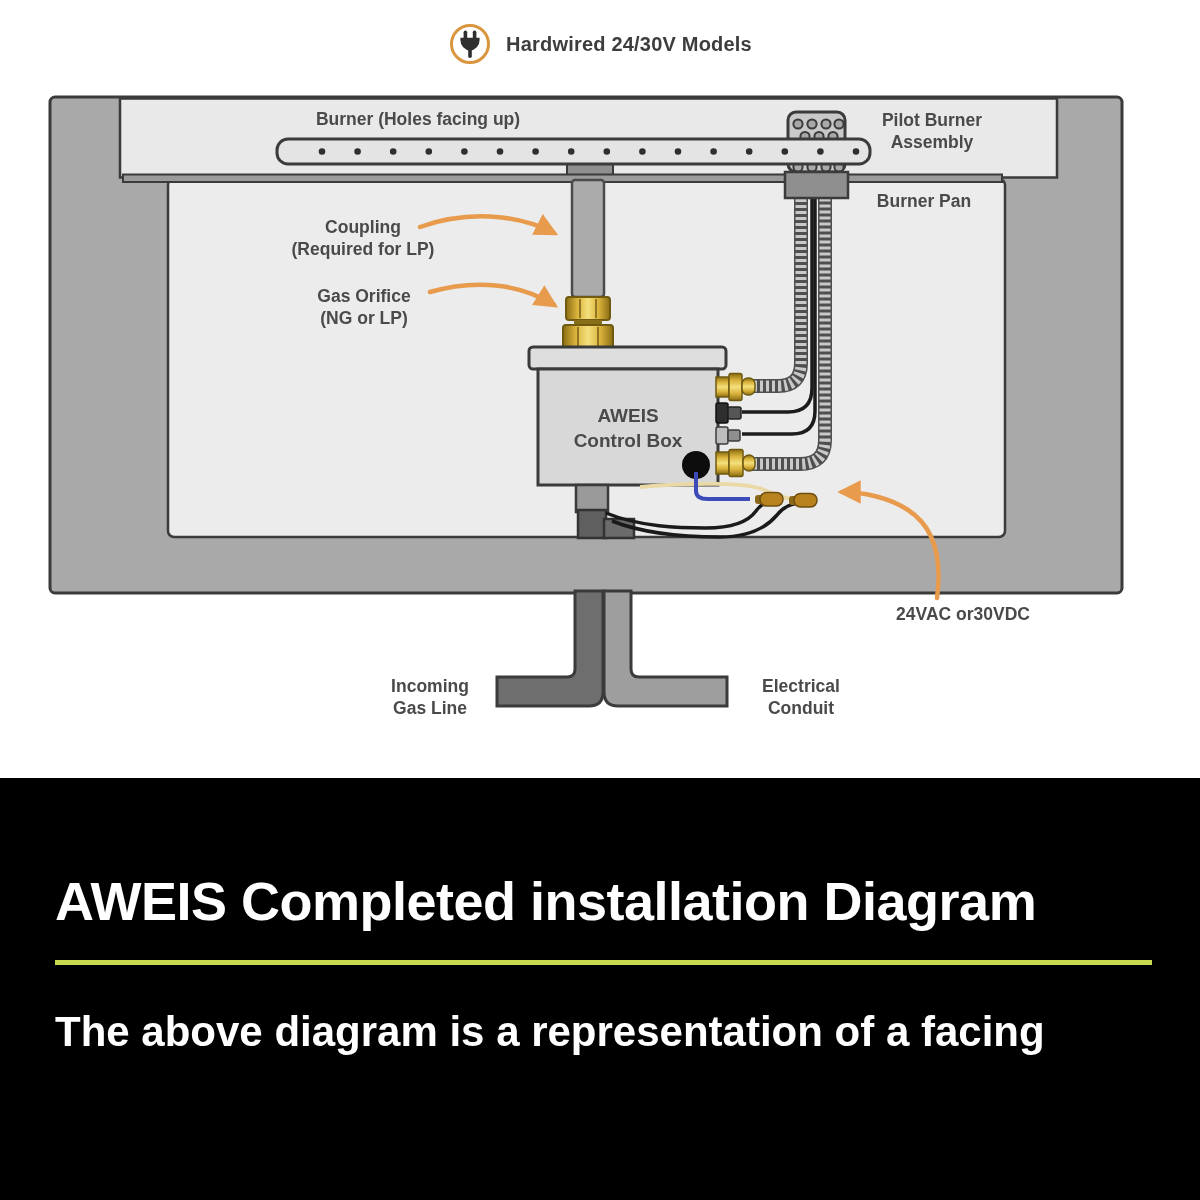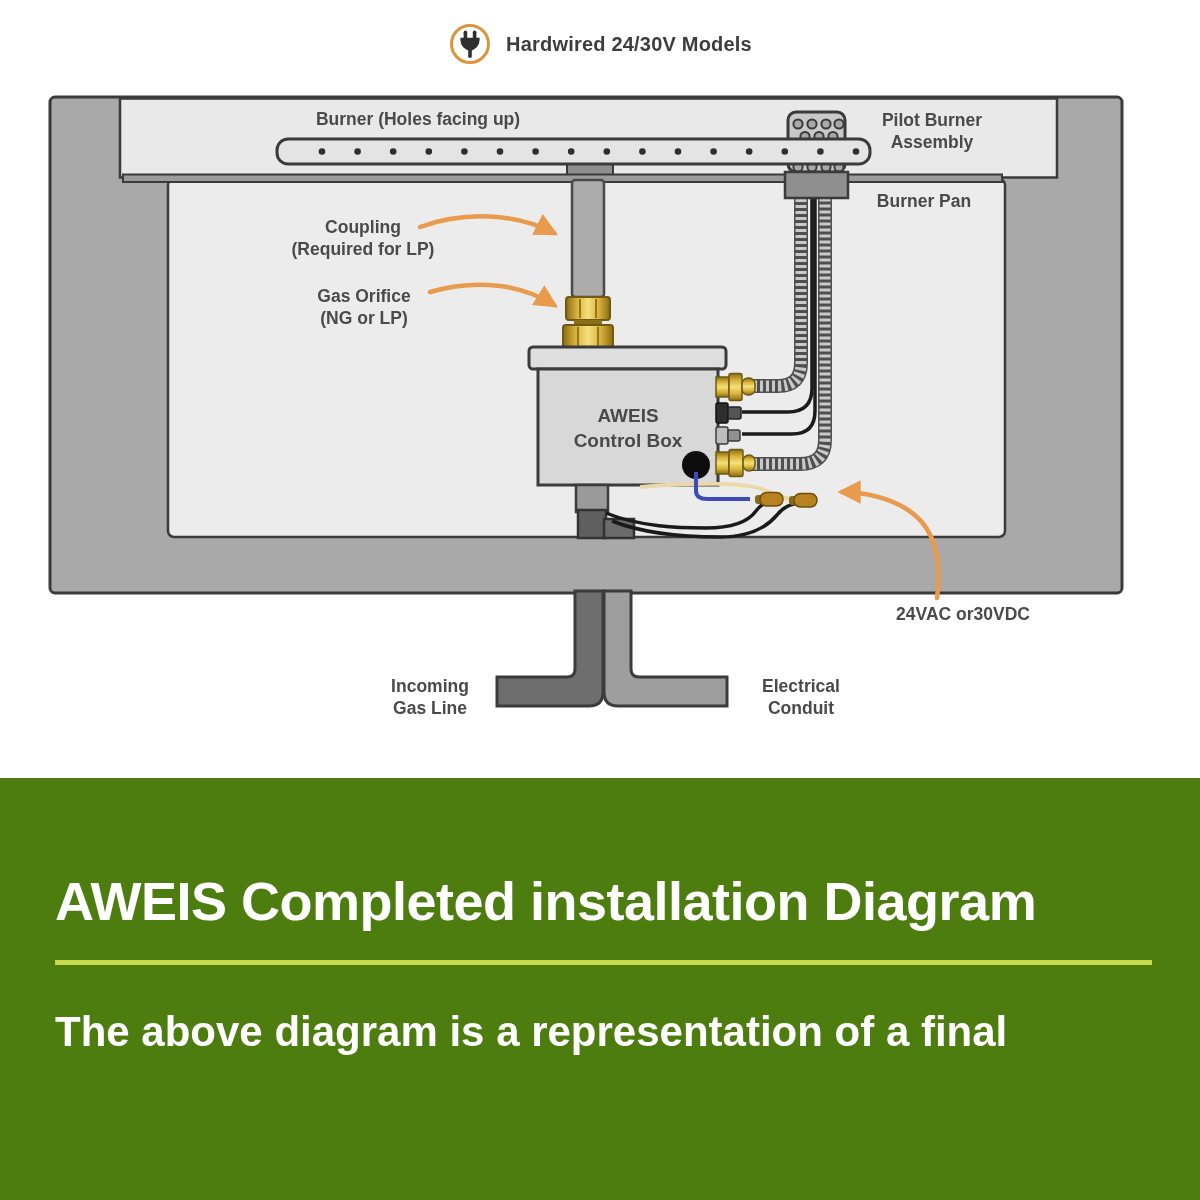--- a/index.html
+++ b/index.html
@@ -13,21 +13,21 @@
   }
   .header .hdr-title{
     font-size:20px;font-weight:bold;color:#3d3d3d;letter-spacing:.2px;
   }
   svg.diagram{position:absolute;top:0;left:0;}
   svg text{
     font-family:"Liberation Sans",sans-serif;font-weight:bold;fill:#4a4a4a;
   }
   .footer{
     position:absolute;top:778px;left:0;width:1200px;height:422px;
-    background:#4d7c0f;box-sizing:border-box;padding:95px 48px 0 55px;
+    background:#000000;box-sizing:border-box;padding:95px 48px 0 55px;
   }
   .footer h1{
     margin:0;color:#ffffff;font-size:54px;line-height:1.05;
     letter-spacing:-0.5px;white-space:nowrap;font-weight:bold;
   }
   .footer .divider{height:5px;background:#c6d94f;margin-top:30px;width:1097px;}
   .footer p{
     margin:34px 0 0 0;color:#ffffff;font-size:42px;font-weight:bold;line-height:1.56;
   }
 </style>
@@ -186,15 +186,15 @@
     <text x="430" y="692" text-anchor="middle">Incoming</text>
     <text x="430" y="714" text-anchor="middle">Gas Line</text>
     <text x="801" y="692" text-anchor="middle">Electrical</text>
     <text x="801" y="714" text-anchor="middle">Conduit</text>
   </g>
 </svg>
 
 <div class="footer">
   <h1>AWEIS Completed installation Diagram</h1>
   <div class="divider"></div>
-  <p><span>The above diagram is a representation of a final</span><br>
+  <p><span>The above diagram is a representation of a facing</span><br>
   </p>
 </div>
 
 </body></html>

